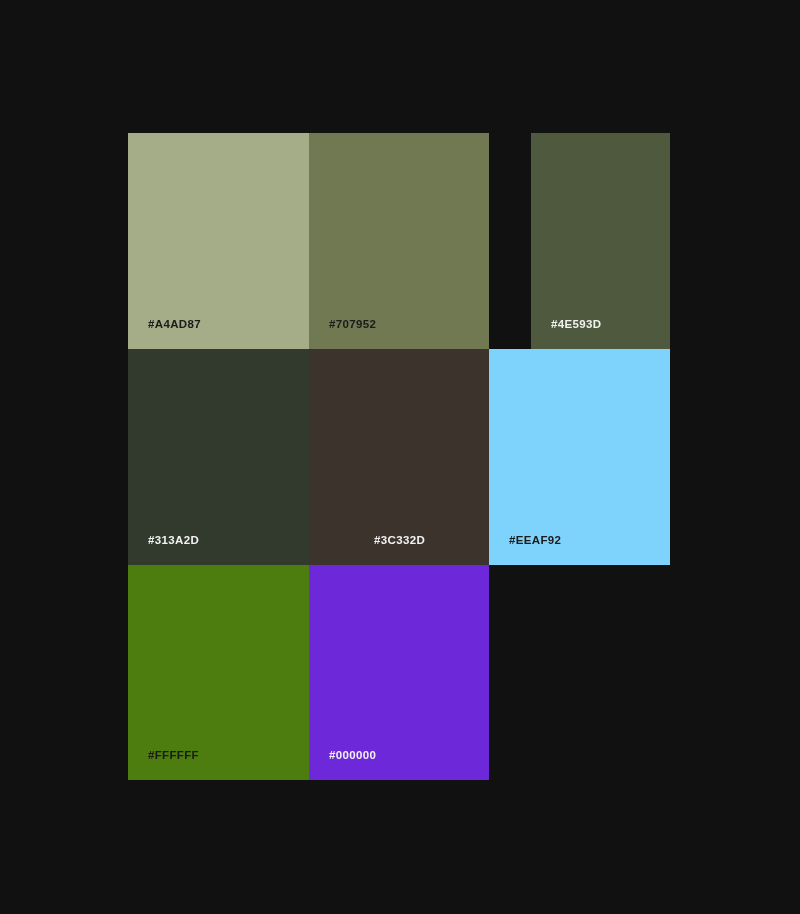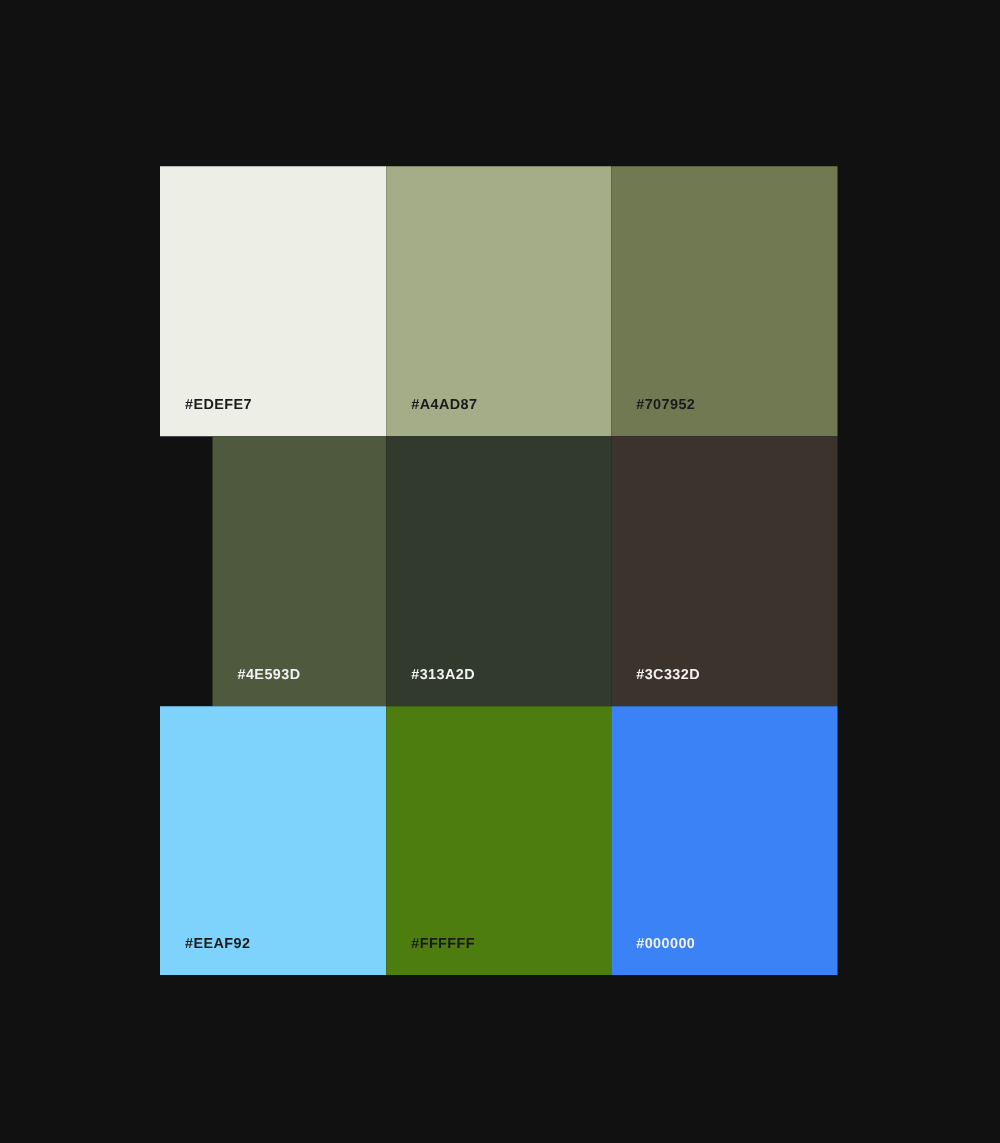--- a/index.html
+++ b/index.html
@@ -47,50 +47,47 @@
   }
   .label-dark { color: #1b1b1b; }
   .label-light { color: #f2f2f2; }
 </style>
 </head>
 <body style="background-color: rgb(17, 17, 17);">
 
 <div id="palette-stage" style="background-color: rgb(17, 17, 17);">
   <div id="palette-grid">
 
-    <div class="swatch" style="background-color: rgb(237, 239, 231);">
-      <span class="swatch-label label-dark" style="color: rgb(27, 27, 27);">#EDEFE7</span>
-    </div>
 
     <div class="swatch" style="background-color: rgb(164, 173, 135); padding-left: 31px;">
       <span class="swatch-label label-dark" style="color: rgb(27, 27, 27);">#A4AD87</span>
     </div>
 
     <div class="swatch" style="background-color: rgb(112, 121, 82); text-align: right;">
       <span class="swatch-label label-dark" style="color: rgb(27, 27, 27);">#707952</span>
     </div>
 
     <div class="swatch" style="background-color: rgb(78, 89, 61); margin-left: 42px;">
       <span class="swatch-label label-light" style="color: rgb(242, 242, 242);">#4E593D</span>
     </div>
 
     <div class="swatch" style="background-color: rgb(49, 58, 45);">
       <span class="swatch-label label-light" style="color: rgb(242, 242, 242);">#313A2D</span>
     </div>
 
     <div class="swatch" style="background-color: rgb(60, 51, 45);">
-      <span class="swatch-label label-light" style="color: rgb(242, 242, 242);">#3C332D</span>
+      <span class="swatch-label label-light" style="color: rgb(242, 242, 242); margin-left: 45px;">#3C332D</span>
     </div>
 
     <div class="swatch" style="background-color: #7dd3fc;">
       <span class="swatch-label label-dark" style="color: rgb(27, 27, 27);">#EEAF92</span>
     </div>
 
     <div class="swatch" style="background-color: #4d7c0f;">
       <span class="swatch-label label-dark" style="color: rgb(27, 27, 27);">#FFFFFF</span>
     </div>
 
-    <div class="swatch" style="background-color: #3b82f6;">
+    <div class="swatch" style="background-color: #6d28d9;">
       <span class="swatch-label label-light" style="color: rgb(242, 242, 242);">#000000</span>
     </div>
 
   </div>
 </div>
 
 </body></html>

